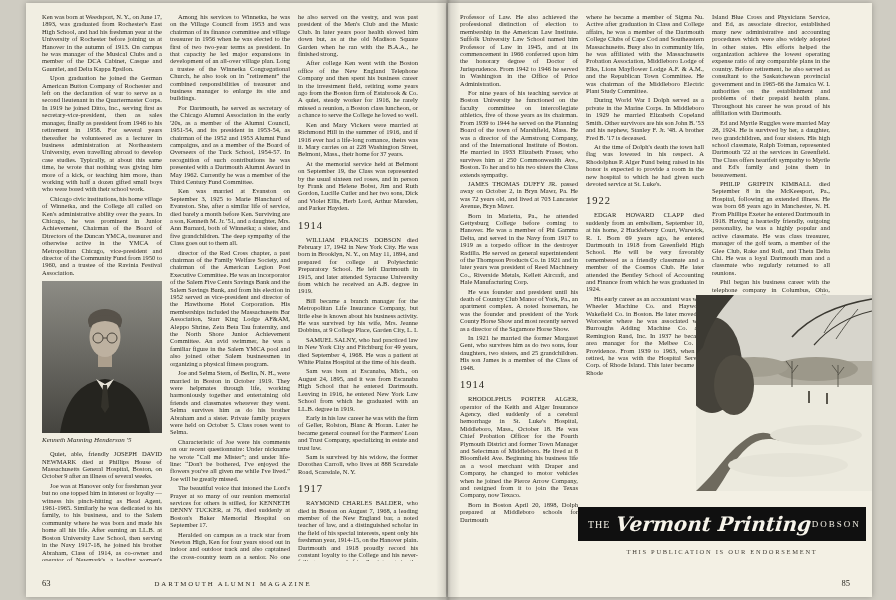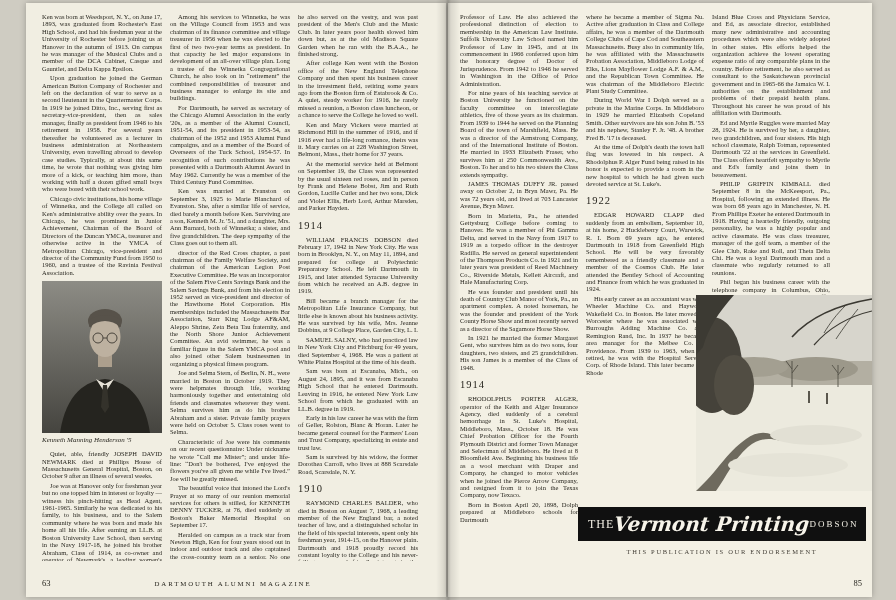--- a/index.html
+++ b/index.html
@@ -25,32 +25,32 @@
 
   .portrait { margin:5px 0 0 0; width:120px; height:152px; overflow:hidden; background:#6b6a64; }
   .portrait svg { display:block; }
   .caption { font-size:7px; font-style:italic; margin:3px 0 6px 0; }
 
   .winter-photo { position:absolute; right:0; top:292px; width:176px; height:196px; margin:0; overflow:hidden; z-index:2; }
   .winter-photo svg { display:block; }
 
   .ad { position:absolute; left:130px; width:288px; top:504px; z-index:2; }
   .ad-band { background:#101010; height:34px; display:flex; align-items:center; padding:0 10px; }
-  .ad-the { color:#f2efe4; font-size:12px; letter-spacing:1px; }
+  .ad-the { color:#f2efe4; font-size:10px; letter-spacing:1px; margin-right:6px; }
   .ad-script { color:#f7f4ea; font-family:"DejaVu Serif", serif; font-style:italic; font-weight:bold;
                font-size:20px; flex:1; text-align:center; transform:skewX(-6deg); white-space:nowrap; }
   .ad-company { color:#f2efe4; font-size:9px; letter-spacing:2px; }
   .ad-tagline { margin-top:7px; text-align:center; font-size:6.5px; letter-spacing:1.7px; color:#46423a; }
 
   .footer { position:absolute; bottom:8px; left:16px; right:22px; height:11px; font-size:8.5px; }
   .page-right .footer { left:12px; right:10px; }
   .mag-title { position:absolute; left:0; right:0; text-align:center; font-size:6.8px; letter-spacing:1.9px; top:2px; }
   .issue { position:absolute; left:0; right:0; text-align:center; font-style:italic; font-size:7.6px; top:1px; }
   .pagenum-l { position:absolute; left:0; top:0; }
-  .pagenum-r { position:absolute; right:0; top:0; }
+  .pagenum-r { position:absolute; right:12px; top:0; }
 </style>
 </head>
 <body>
 
 <div class="stage">
 
   <div class="page page-left">
     <div class="columns">
 
       <div class="col">
@@ -109,21 +109,21 @@
           </div>
         <h3 class="year">1914</h3>
         <div class="flow">
             <p>WILLIAM FRANCIS DOBSON died February 17, 1942 in New York City. He was born in Brooklyn, N. Y., on May 11, 1894, and prepared for college at Polytechnic Preparatory School. He left Dartmouth in 1915, and later attended Syracuse University from which he received an A.B. degree in 1919.</p>
             <p>Bill became a branch manager for the Metropolitan Life Insurance Company, but little else is known about his business activity. He was survived by his wife, Mrs. Jeanne Dobbins, at 9 College Place, Garden City, L. I.</p>
             <p>SAMUEL SALNY, who had practiced law in New York City and Fitchburg for 49 years, died September 4, 1968. He was a patient at White Plains Hospital at the time of his death.</p>
             <p>Sam was born at Escanaba, Mich., on August 24, 1895, and it was from Escanaba High School that he entered Dartmouth. Leaving in 1916, he entered New York Law School from which he graduated with an LL.B. degree in 1919.</p>
             <p>Early in his law career he was with the firm of Geller, Rolston, Blanc &amp; Horan. Later he became general counsel for the Farmers' Loan and Trust Company, specializing in estate and trust law.</p>
             <p>Sam is survived by his widow, the former Dorothea Carroll, who lives at 888 Scarsdale Road, Scarsdale, N. Y.</p>
           </div>
-        <h3 class="year">1910</h3>
+        <h3 class="year">1917</h3>
         <div class="flow">
             <p>RAYMOND CHARLES BALDER, who died in Boston on August 7, 1968, a leading member of the New England bar, a noted teacher of law, and a distinguished scholar in the field of his special interests, spent only his freshman year, 1914-15, on the Hanover plain. Dartmouth and 1918 proudly record his constant loyalty to the College and his never-failing warm and friendly interest in the doings of the classmates with whom he had been only briefly associated. From Dartmouth he transferred to M.I.T., where again his stay was of only a year's duration. He next enrolled in Boston University, and there he remained until, in June 1918, he completed his undergraduate work. After that, a year in the U. S. Navy as radio operator on a World War I destroyer, and then in 1919 back to B. U. to study law. He gained his LL.B. magna cum laude in 1920, his LL.M. in 1921, his S.J.D. in 1923.</p>
           </div>
       </div>
 
     </div>
     <div class="footer">
       <span class="pagenum-l">63</span>
       <span class="mag-title">DARTMOUTH ALUMNI MAGAZINE</span>
     </div>

